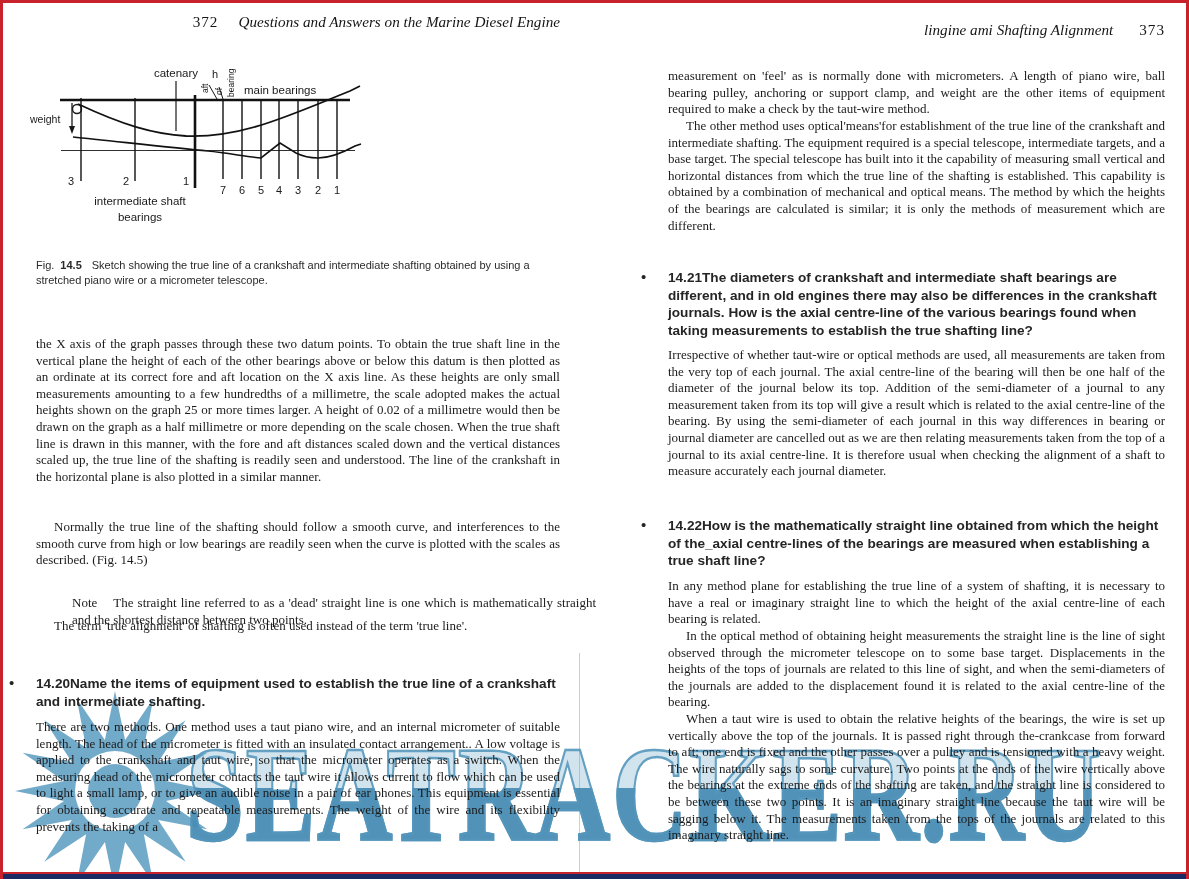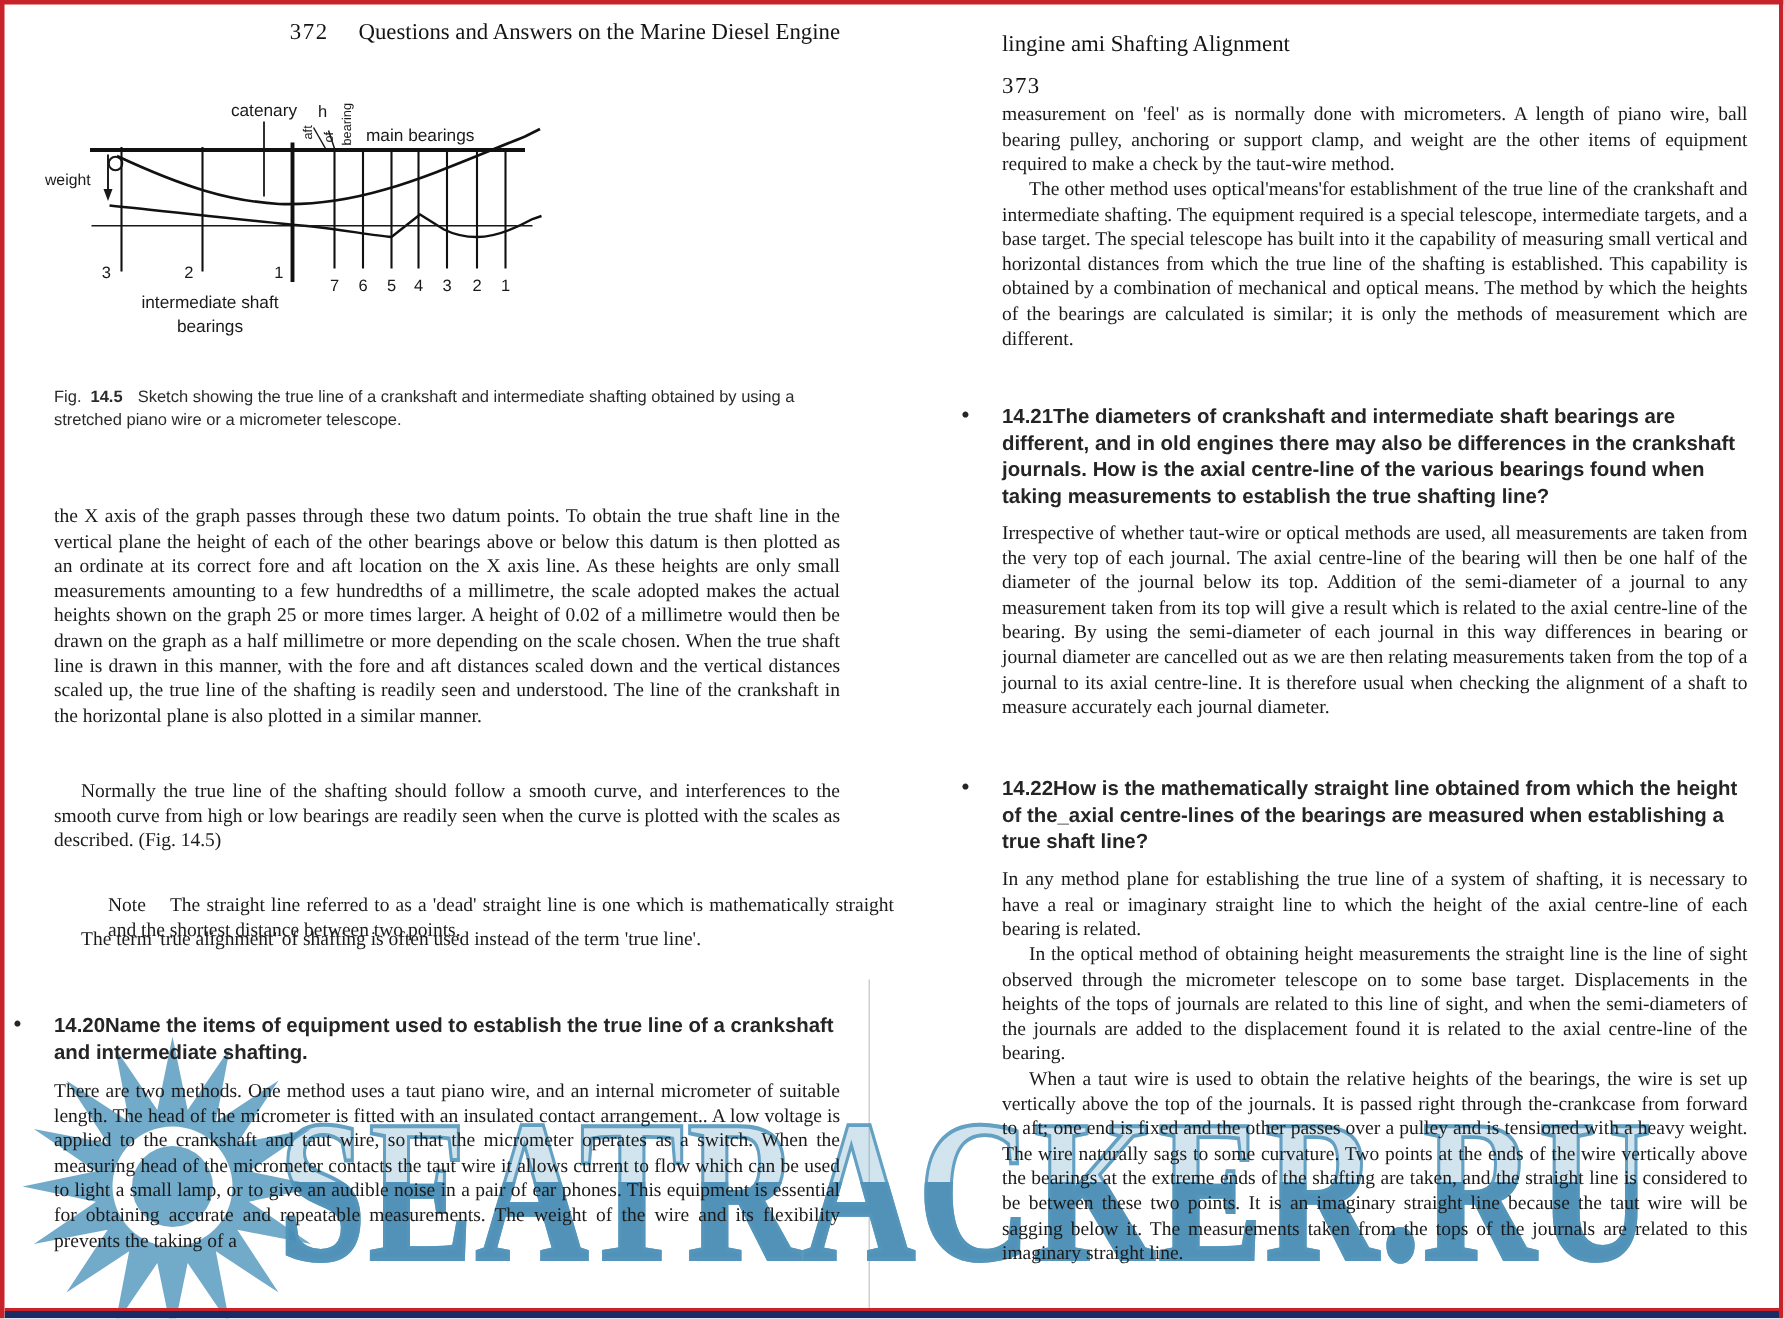--- a/index.html
+++ b/index.html
@@ -14,22 +14,22 @@
   .navy-bottom{position:absolute;left:0;right:0;bottom:0;height:5px;background:#1c2a64;z-index:6;}
   .page-divider{position:absolute;left:576px;top:650px;width:1px;height:222px;background:#cfcfcf;z-index:0;}
 
   .page{position:absolute;top:0;height:879px;z-index:2;}
   .page-left{left:33px;width:524px;}
   .page-right{left:665px;width:497px;}
 
   .running-header{position:absolute;left:0;right:0;display:flex;align-items:baseline;
     font-size:15.2px;color:#141414;justify-content:flex-end;}
   .rh-left{top:10px;gap:20px;}
-  .rh-right{top:18px;justify-content:flex-end;gap:10px;flex-direction:column;}
-  .rh-title{}
+  .rh-right{top:18px;justify-content:flex-end;gap:26px;}
+  .rh-title{font-style:italic;}
   .rh-num{font-style:normal;letter-spacing:1px;}
 
   .figure{position:absolute;left:-8px;top:50px;width:520px;height:205px;}
   .figure text{font-family:"Liberation Sans",sans-serif;fill:#191919;}
 
   .caption{position:absolute;left:0;top:244px;width:100%;
     font-family:"Liberation Sans",sans-serif;font-size:11px;line-height:15.2px;color:#2a2a2a;}
   .caption .fig-num{font-weight:bold;margin:0 10px 0 6px;}
 
   .body-p{position:absolute;left:0;width:100%;font-size:13px;line-height:16.6px;

